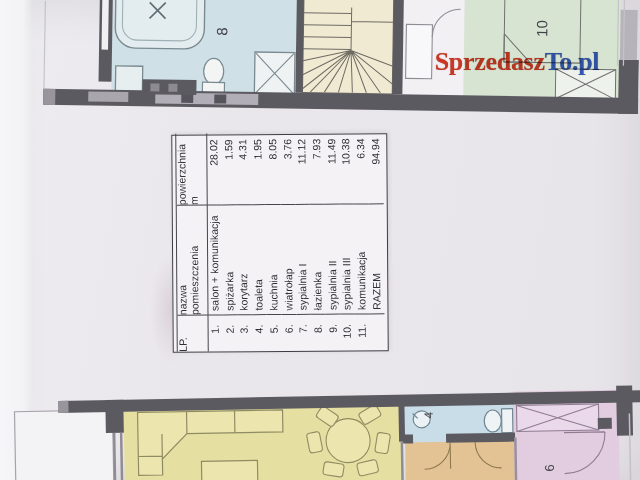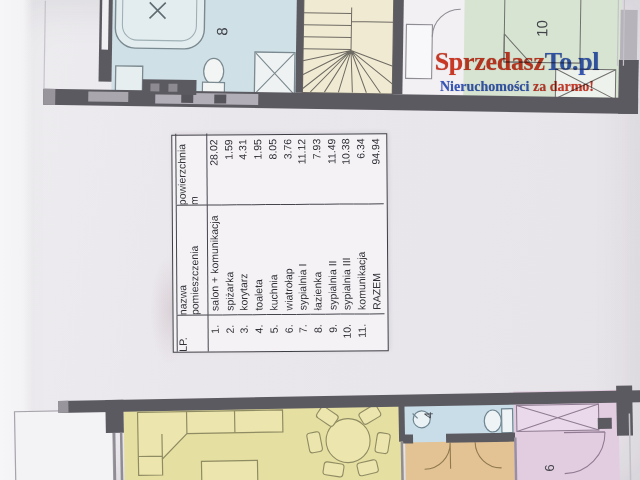--- a/index.html
+++ b/index.html
@@ -116,21 +116,20 @@
     <rect x="45" y="14" width="1.2" height="88" fill="#b7b3bc" opacity=".7"></rect>
     <rect x="618" y="0" width="1.2" height="70" fill="#c5c2ca"></rect>
     <rect x="624" y="0" width="1.2" height="70" fill="#c5c2ca"></rect>
 
     <text class="plan-num" font-size="15" text-anchor="middle" dominant-baseline="middle" x="224" y="42" transform="rotate(-90 224 42)">8</text>
     <text class="plan-num" font-size="15" text-anchor="middle" dominant-baseline="middle" x="544" y="34" transform="rotate(-90 544 34)">10</text>
   </svg>
 
   <div class="watermark">
     <div class="wm-title"><span class="wm-red">Sprzedasz</span><span class="wm-blue">To.pl</span></div>
-    <div class="wm-tag"><span class="wm-blue">Nieruchomości</span> <span class="wm-red">za darmo!</span></div>
   </div>
 
   <div class="table-wrap">
     <div class="tframe">
       <table>
         <colgroup>
             <col style="width:36px">
             <col style="width:110px">
             <col style="width:72px">
           </colgroup>

